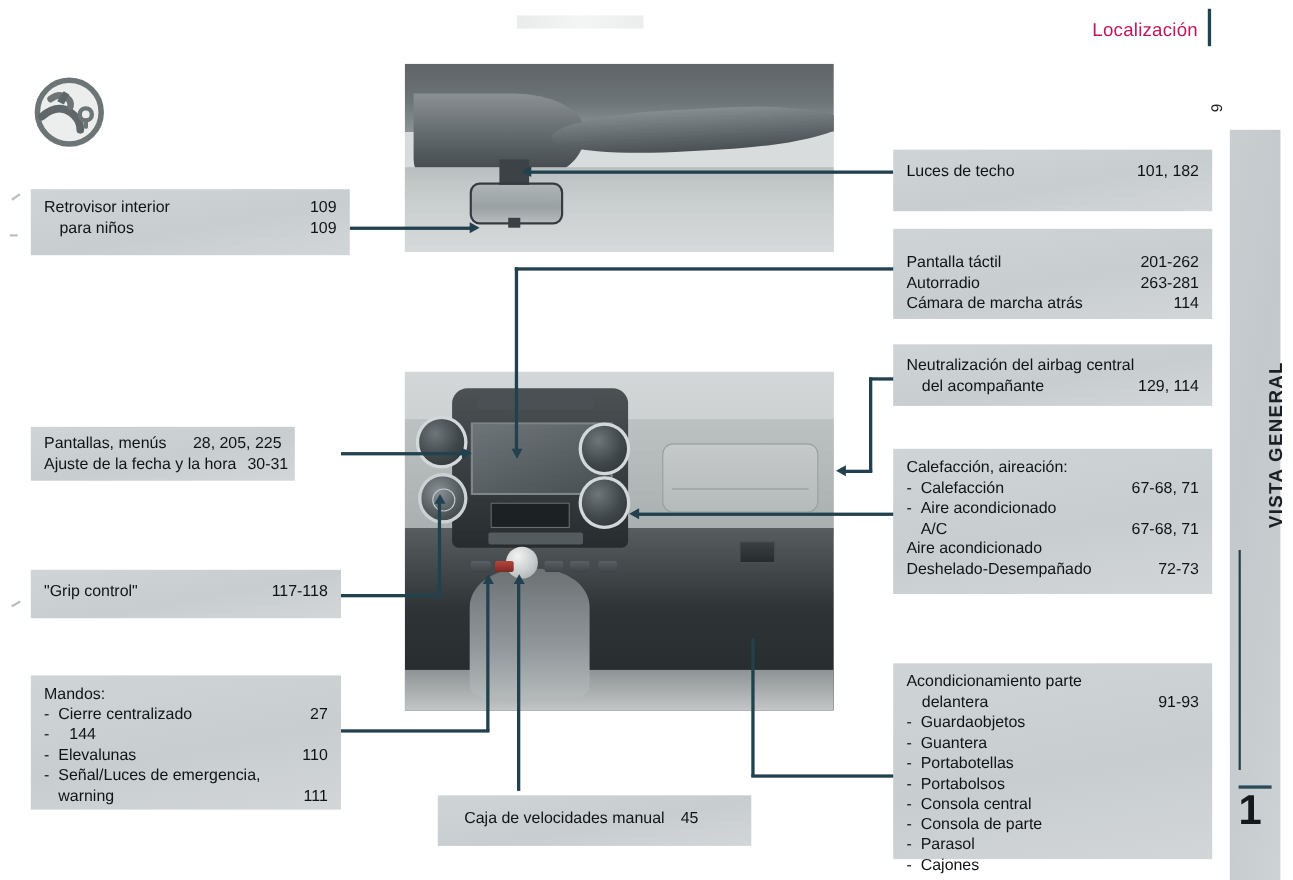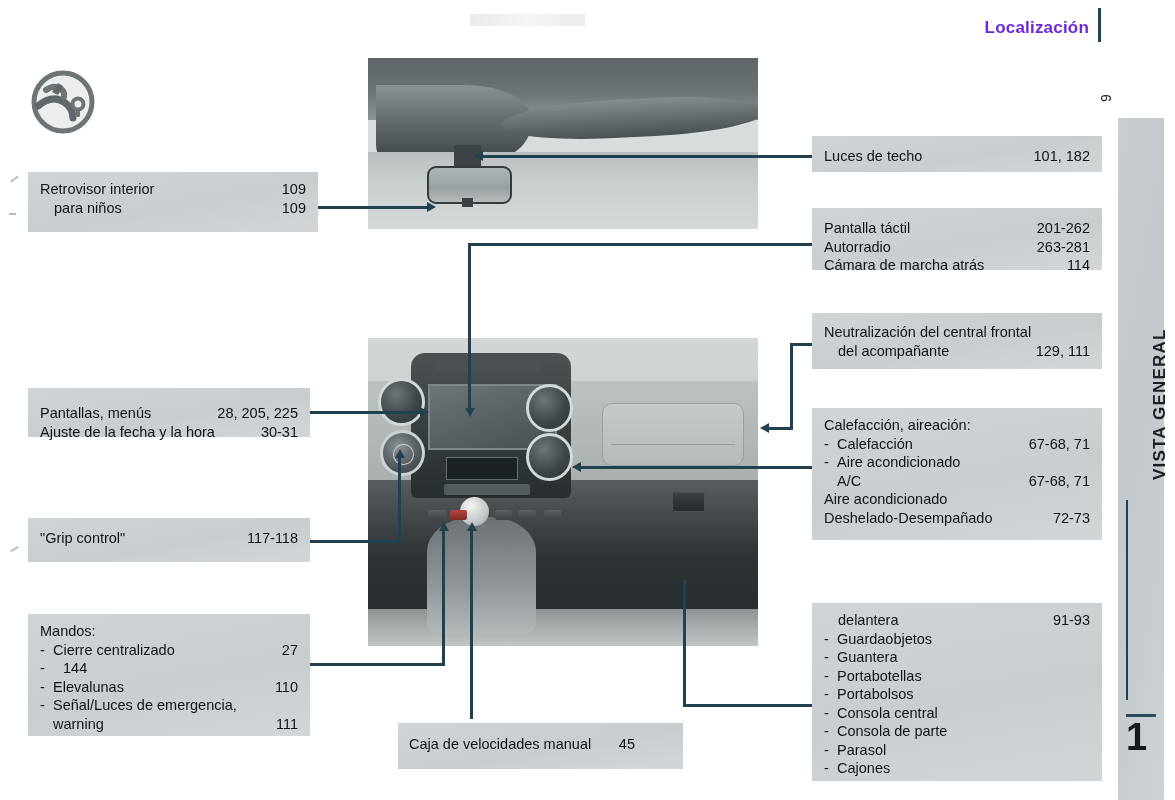--- a/index.html
+++ b/index.html
@@ -9,21 +9,21 @@
     font-family:"Liberation Sans","DejaVu Sans",sans-serif;
     overflow:hidden;
     position:relative;
     color:#111;
   }
   #page{position:absolute;inset:0;width:1175px;height:800px;overflow:hidden;background:#fff;}
 
   
   .hdr-title{
     position:absolute;right:86px;top:18px;
-    font-size:17px;font-weight:bold;letter-spacing:.2px;color:#6d28d9;
+    font-size:17px;font-weight:normal;letter-spacing:.2px;color:#be185d;
     white-space:nowrap;
   }
   .hdr-rule{
     position:absolute;right:74px;top:8px;width:3px;height:34px;background:#1d4452;
   }
 
   
   .sidebar{
     position:absolute;left:1118px;top:118px;width:46px;height:682px;
     background:linear-gradient(100deg,#c9cfd1 0%,#c2c8cb 40%,#cdd2d4 100%);
@@ -330,21 +330,21 @@
     <div class="row">
       <span class="lbl">Retrovisor interior</span>
       <span class="pg">109</span>
     </div>
     <div class="row ind">
       <span class="lbl">para niños</span>
       <span class="pg">109</span>
     </div>
   </div>
 
-  <div class="box" style="left:28px;top:388px;width:282px;height:49px;padding-top:16px;">
+  <div class="box" style="left:28px;top:388px;width:240px;height:49px;padding-top:6px;">
     <div class="row">
       <span class="lbl">Pantallas, menús</span>
       <span class="pg">28, 205, 225</span>
     </div>
     <div class="row">
       <span class="lbl">Ajuste de la fecha y la hora</span>
       <span class="pg">30-31</span>
     </div>
   </div>
 
@@ -376,57 +376,57 @@
       <span class="lbl">Señal/Luces de emergencia,</span>
       <span class="pg"></span>
     </div>
     <div class="row">
       <span class="dash"></span>
       <span class="lbl">warning</span>
       <span class="pg">111</span>
     </div>
   </div>
 
-  <div class="box" style="left:398px;top:723px;width:285px;height:46px;padding-top:12px;padding-left:11px;">
+  <div class="box" style="left:398px;top:723px;width:285px;height:46px;padding-top:12px;padding-left:24px;">
     <div class="row">
       <span class="lbl">Caja de velocidades manual</span>
       <span class="pg" style="padding-right:36px;">45</span>
     </div>
   </div>
 
-  <div class="box" style="left:812px;top:136px;width:290px;height:36px;padding-top:11px;">
+  <div class="box" style="left:812px;top:136px;width:290px;height:56px;padding-top:11px;">
     <div class="row">
       <span class="lbl">Luces de techo</span>
       <span class="pg">101, 182</span>
     </div>
   </div>
 
-  <div class="box" style="left:812px;top:208px;width:290px;height:62px;padding-top:11px;">
+  <div class="box" style="left:812px;top:208px;width:290px;height:82px;padding-top:22px;">
     <div class="row">
       <span class="lbl">Pantalla táctil</span>
       <span class="pg">201-262</span>
     </div>
     <div class="row">
       <span class="lbl">Autorradio</span>
       <span class="pg">263-281</span>
     </div>
     <div class="row">
       <span class="lbl">Cámara de marcha atrás</span>
       <span class="pg">114</span>
     </div>
   </div>
 
   <div class="box" style="left:812px;top:313px;width:290px;height:56px;padding-top:10px;">
     <div class="row">
-      <span class="lbl">Neutralización del central frontal</span>
+      <span class="lbl">Neutralización del airbag central</span>
       <span class="pg"></span>
     </div>
     <div class="row ind">
       <span class="lbl">del acompañante</span>
-      <span class="pg">129, 111</span>
+      <span class="pg">129, 114</span>
     </div>
   </div>
 
   <div class="box" style="left:812px;top:408px;width:290px;height:132px;padding-top:8px;">
     <div class="row">
       <span class="lbl">Calefacción, aireación:</span>
       <span class="pg"></span>
     </div>
     <div class="row">
       <span class="dash">-</span>
@@ -447,20 +447,24 @@
       <span class="lbl">Aire acondicionado</span>
       <span class="pg"></span>
     </div>
     <div class="row">
       <span class="lbl">Deshelado-Desempañado</span>
       <span class="pg">72-73</span>
     </div>
   </div>
 
   <div class="box" style="left:812px;top:603px;width:290px;height:178px;padding-top:8px;">
+    <div class="row">
+      <span class="lbl">Acondicionamiento parte</span>
+      <span class="pg"></span>
+    </div>
     <div class="row ind">
       <span class="lbl">delantera</span>
       <span class="pg">91-93</span>
     </div>
     <div class="row">
       <span class="dash">-</span>
       <span class="lbl">Guardaobjetos</span>
     </div>
     <div class="row">
       <span class="dash">-</span>

